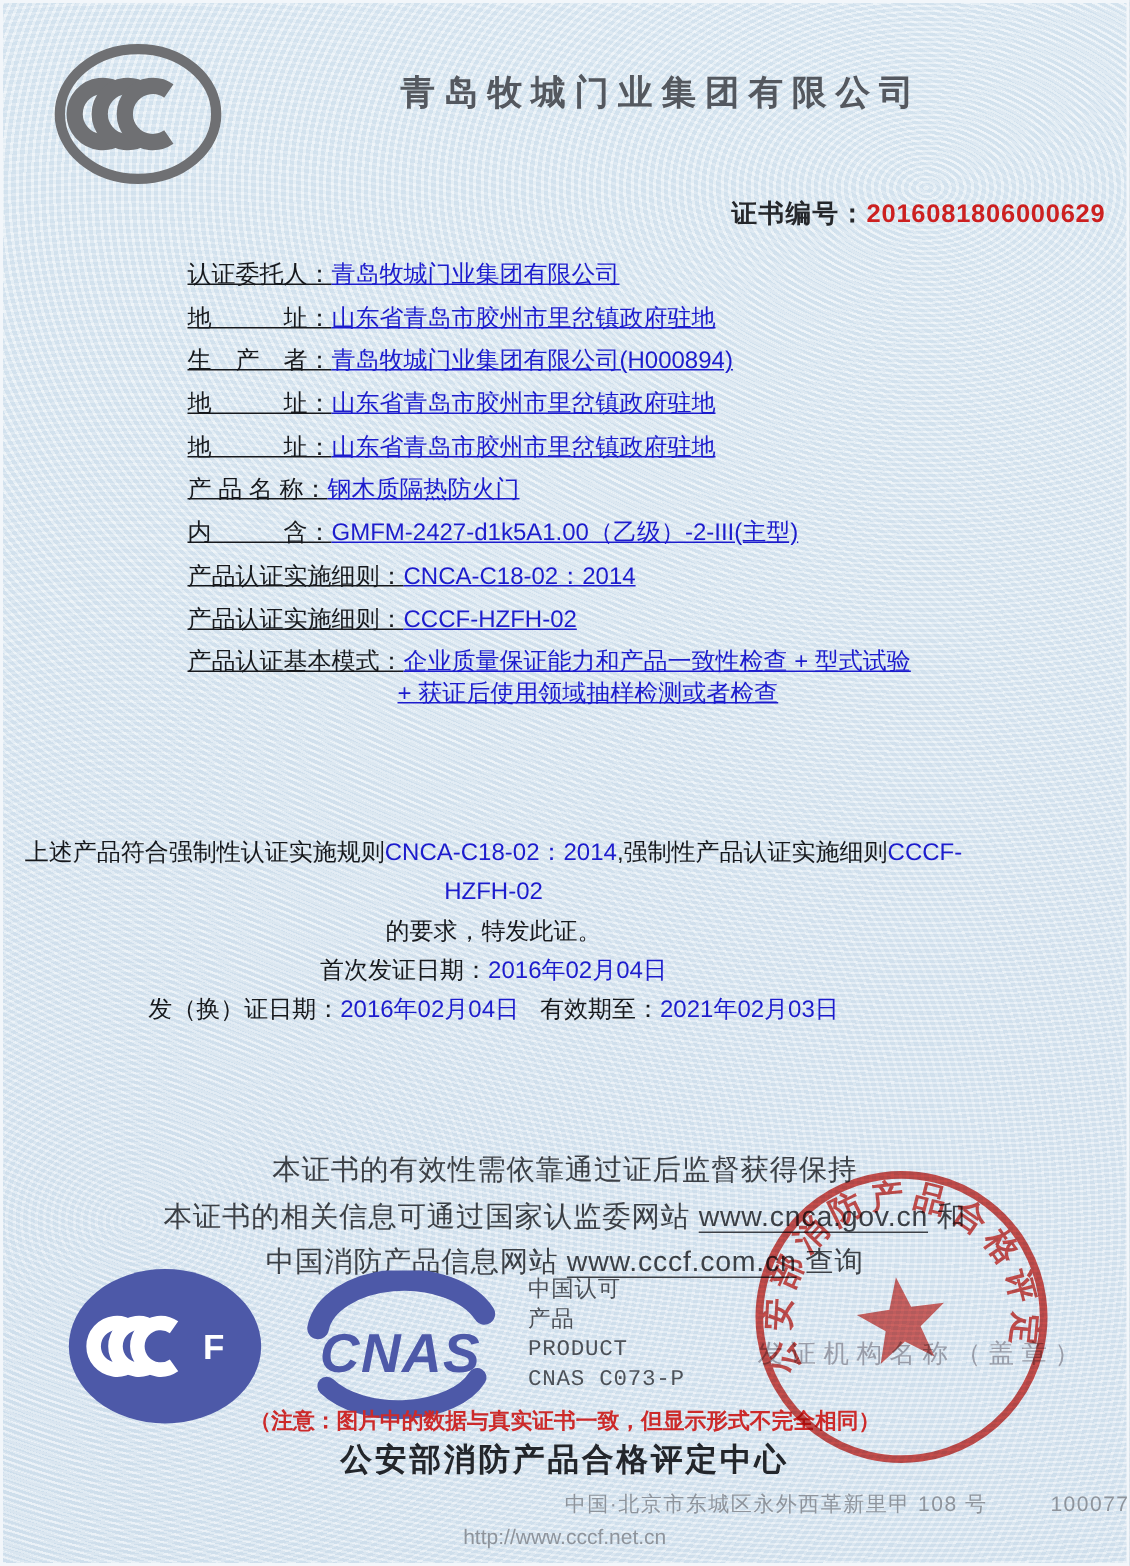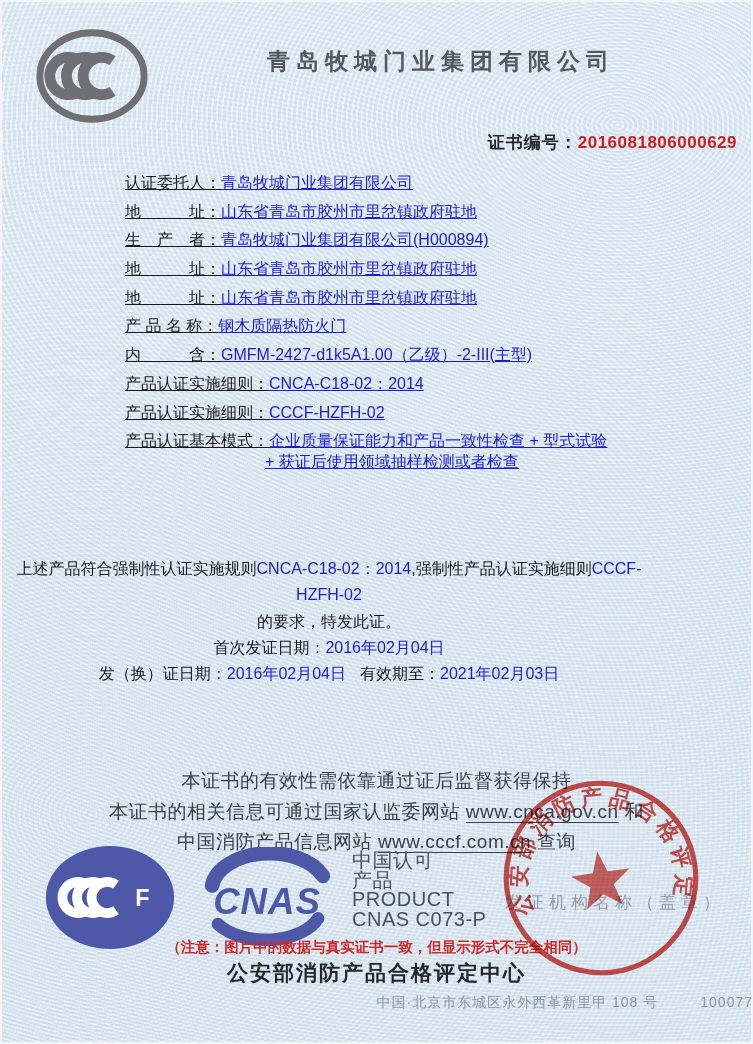--- a/index.html
+++ b/index.html
@@ -29,21 +29,21 @@
   
   .statement { position:absolute; left:0; top:556px; width:658px; text-align:center; font-size:16px; color:#17191d; line-height:26.3px; }
   .statement .code { color:#1c1ccd; }
   .statement .gap { display:inline-block; width:14px; }
   
   .notice { position:absolute; left:0; top:749px; width:753px; text-align:center; font-size:19px; color:#3c4046; line-height:30.6px; letter-spacing:.5px;margin-top:17px; }
   .notice .url { text-decoration:underline; text-underline-offset:4px; }
   
   .cccf-logo { position:absolute; left:42px; top:842px; }
   .cnas-logo { position:absolute; left:193px; top:847px; }
-  .cnas-caption { position:absolute; left:352px; top:851px; font-size:20px; line-height:19.5px; color:#4c5158; letter-spacing:.5px; }
+  .cnas-caption { position:absolute; left:352px; top:851px; font-size:15px; line-height:19.5px; color:#4c5158; letter-spacing:.5px;font-family:Liberation Mono, monospace; }
   
   .stamp-caption { position:absolute; left:505px; top:891px; font-size:17px; letter-spacing:5px; color:#989ca8; z-index:1; }
   .stamp { position:absolute; left:498px; top:775px; width:206px; height:206px; mix-blend-mode:multiply; opacity:.92; z-index:2; pointer-events:none; }
   
   .note-red { position:absolute; top:938px; width:753px; text-align:center; font-size:14.5px; font-weight:bold; color:#cc2a2a; }
   .issuer { position:absolute; top:959px; width:753px; text-align:center; font-size:21px; font-weight:bold; color:#23262b; letter-spacing:2px; }
   .addr { position:absolute; top:994px; width:753px; text-align:right; font-size:14px; color:#8e949c; letter-spacing:1px; }
   .addr .post { margin-left:42px; }
   .site { position:absolute; top:1016px; width:753px; text-align:center; font-size:14px; color:#8e949c; }
 </style>
@@ -142,14 +142,15 @@
         <textPath href="#stamparc" startOffset="4" textLength="332" lengthAdjust="spacing">公安部消防产品合格评定中心</textPath>
       </text>
     </g>
   </svg>
 
   <div class="note-red">（注意：图片中的数据与真实证书一致，但显示形式不完全相同）</div>
   <div class="issuer">公安部消防产品合格评定中心</div>
   <div class="addr">
     <span>中国·北京市东城区永外西革新里甲 108 号</span><span class="post">100077</span>
   </div>
+  <div class="site">http://www.cccf.net.cn</div>
 
 </div>
 
 </body></html>

